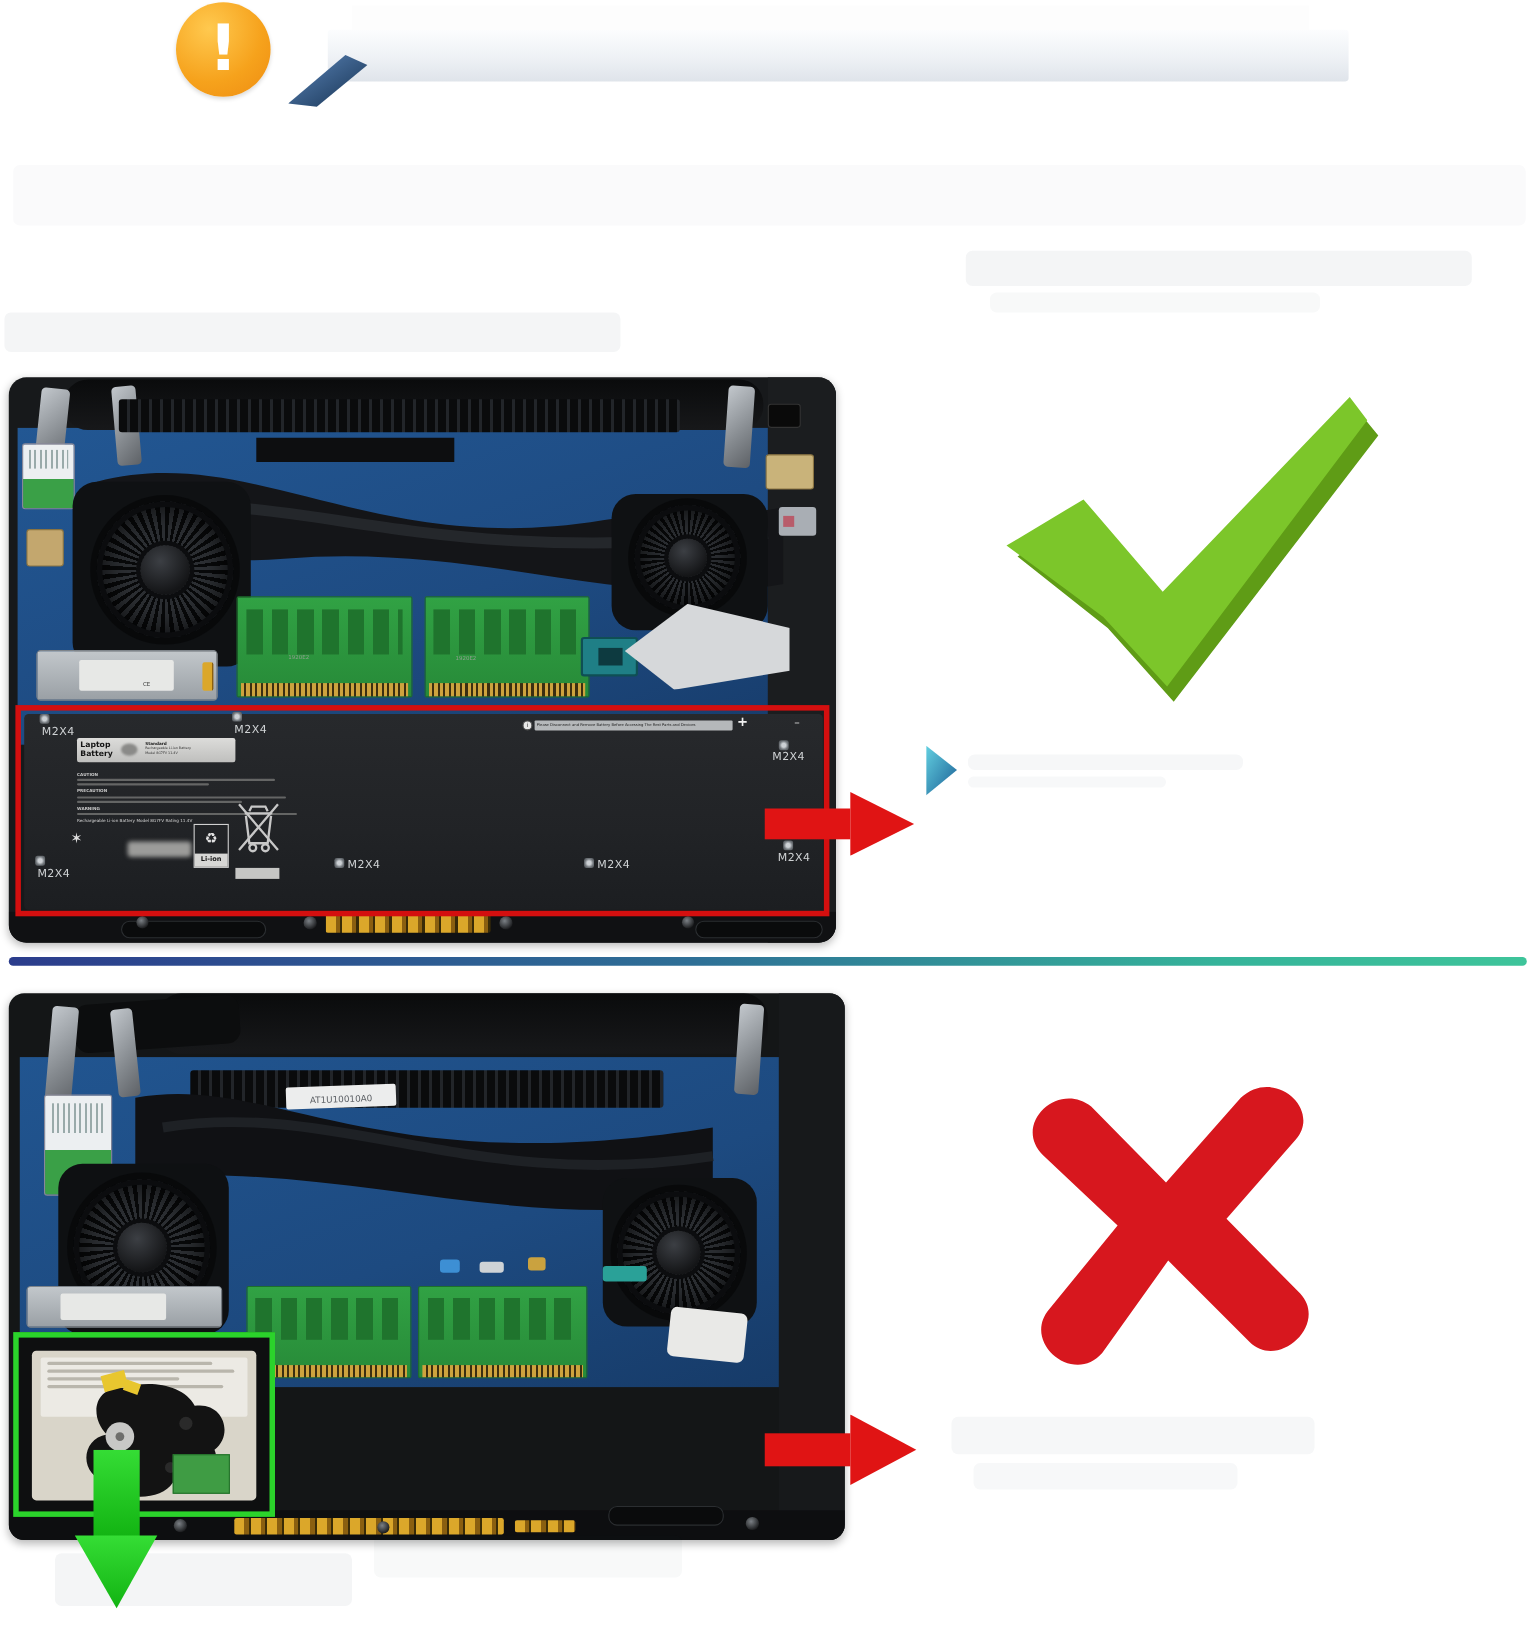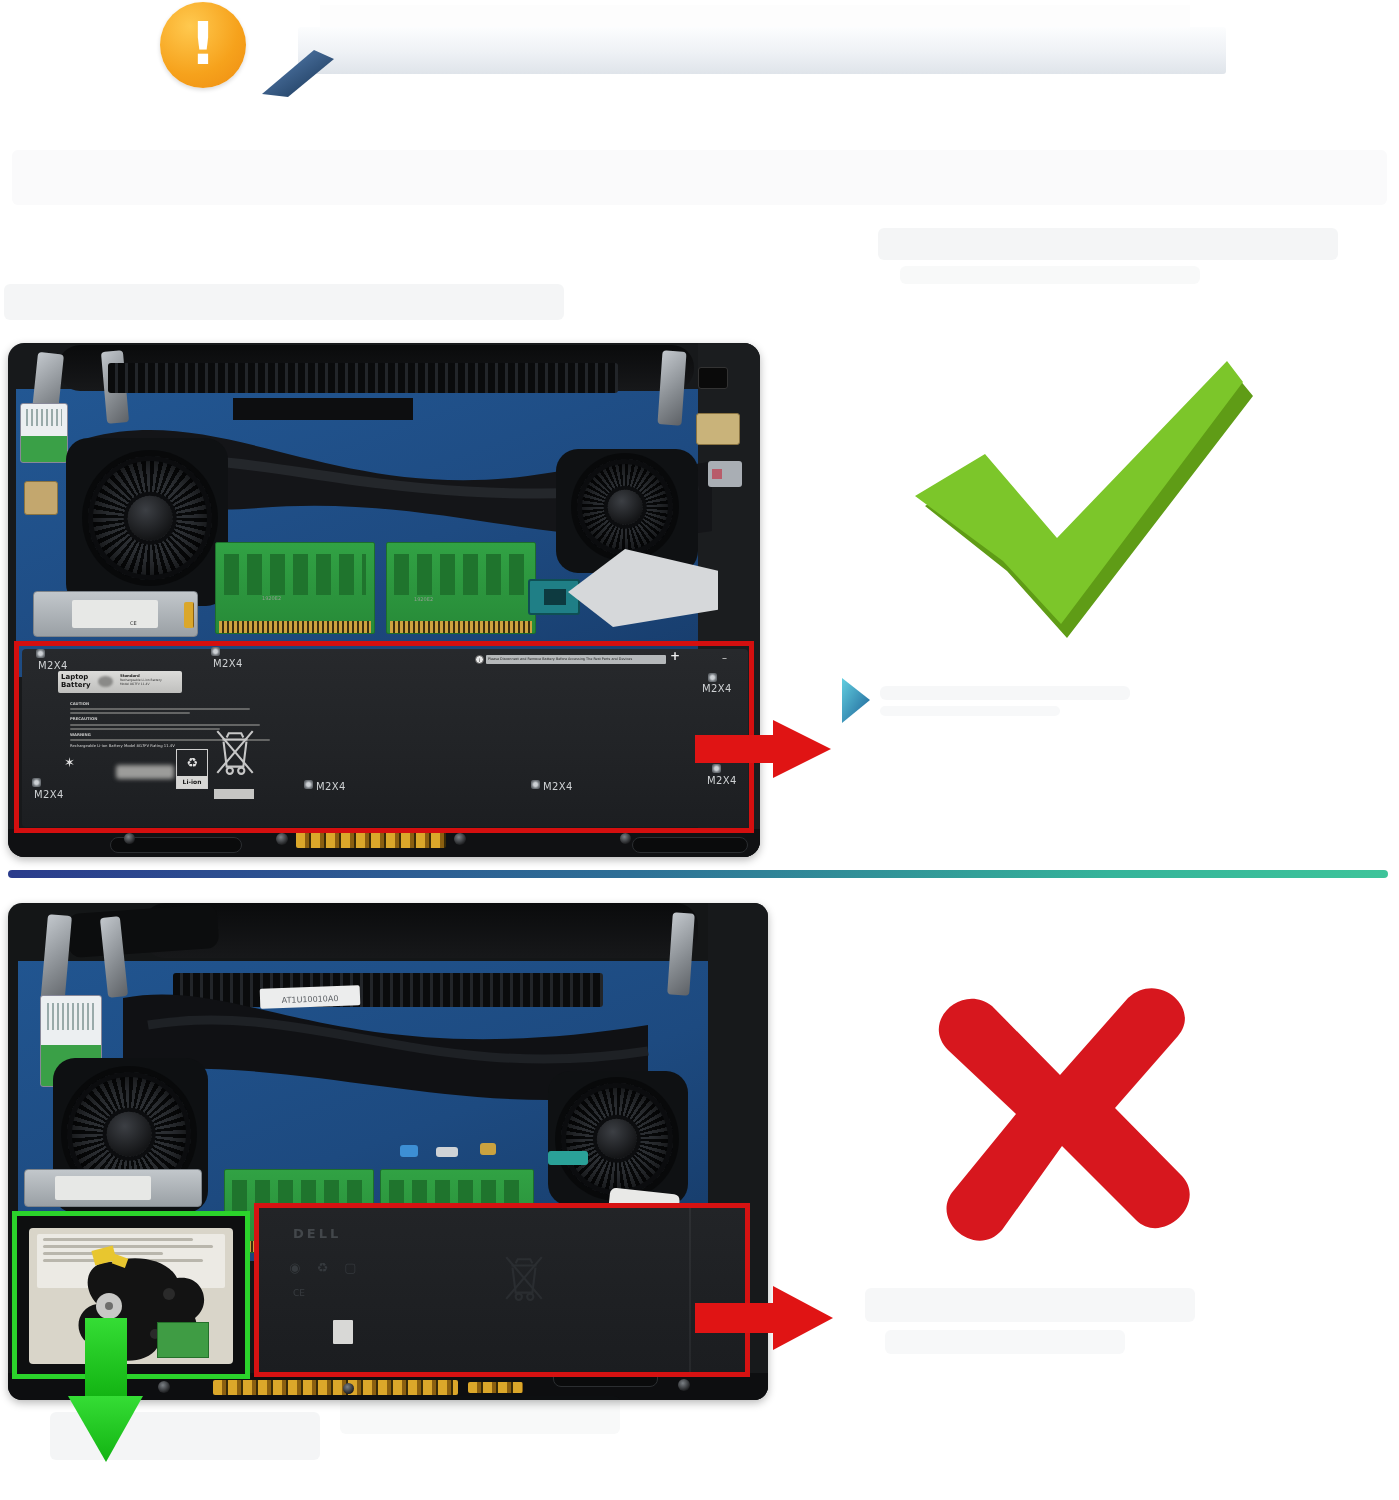--- a/index.html
+++ b/index.html
@@ -111,21 +111,21 @@
     </div>
 
     <div class="abs" style="left:560px;top:206px;width:150px;height:78px;background:#d6d8da;clip-path:polygon(0 55%,38% 0,100% 28%,100% 78%,30% 100%)"></div>
     <div class="port" style="left:688px;top:70px;width:44px;height:32px;background:#c9b37a;border:1px solid #8a7442"></div>
     <div class="port" style="left:700px;top:118px;width:34px;height:26px;background:#a9aeb4">
       <div class="abs" style="left:4px;top:8px;width:10px;height:10px;background:#b85c6a"></div>
     </div>
     <div class="port" style="left:690px;top:24px;width:30px;height:22px;background:#0a0a0a;border:1px solid #333"></div>
 
     <div class="batteryA" style="left:14px;top:306px;width:726px;height:178px">
-      <div class="abs" style="left:36px;top:22px;width:124px;height:22px;background:linear-gradient(180deg,#dcdcda,#bfbfbd);border-radius:2px;display:flex">
+      <div class="abs" style="left:48px;top:22px;width:144px;height:22px;background:linear-gradient(180deg,#dcdcda,#bfbfbd);border-radius:2px;display:flex">
         <span style="font-size:7px;font-weight:bold;color:#141414;line-height:1.15;padding:2px 3px;width:62px">Laptop Battery</span>
         <span class="abs" style="left:40px;top:5px;width:15px;height:11px;border-radius:50%;background:#8a8a88;filter:blur(1px)"></span>
         <div style="width:60px;padding-top:2px">
           <div style="font-size:3.8px;font-weight:bold;color:#222">Standard</div>
           <div style="font-size:3px;color:#333">Rechargeable Li-ion Battery</div>
           <div style="font-size:3px;color:#333">Model 8G7FV 11.4V</div>
         </div>
       </div>
       <div class="abs" style="left:48px;top:52px;width:230px;height:60px">
         <div class="tinyhead">CAUTION</div>
@@ -275,35 +275,20 @@
           <circle cx="58" cy="52" r="4" fill="#6e6e6c"></circle>
           <circle cx="118" cy="40" r="6" fill="#2a2a2a"></circle>
           <circle cx="104" cy="80" r="5" fill="#2a2a2a"></circle>
         </svg>
         <div class="abs" style="left:64px;top:20px;width:22px;height:15px;background:#e8c62f;transform:rotate(-15deg)"></div>
         <div class="abs" style="left:84px;top:28px;width:14px;height:10px;background:#e8c62f;transform:rotate(20deg)"></div>
         <div class="abs" style="left:128px;top:94px;width:52px;height:36px;background:#3f9c44;border:1px solid #24702a"></div>
       </div>
     </div>
 
-    <div class="redbox" style="left:246px;top:300px;width:496px;height:174px;background:linear-gradient(180deg,#222427,#1b1d20);border-color:#d61212">
-      <span class="abs" style="left:34px;top:18px;font-size:13px;font-weight:bold;letter-spacing:3px;color:#43474b">DELL</span>
-      <span class="abs" style="left:30px;top:52px;font-size:13px;letter-spacing:6px;color:#35393d">◉ ♻ ▢</span>
-      <span class="abs" style="left:34px;top:80px;font-size:9px;color:#383c40">CE</span>
-      <div class="abs" style="left:74px;top:112px;width:20px;height:24px;background:#d8d8d6;border-radius:1px"></div>
-      <svg class="abs" style="left:242px;top:42px;opacity:.55" width="46" height="56" viewBox="0 0 44 48">
-        <g stroke="#34383c" stroke-width="2" fill="none">
-          <path d="M14 10 l2 -4 h12 l2 4 M10 12 h24 M11 14 l3 24 h16 l3 -24"></path>
-          <circle cx="17" cy="42" r="3"></circle>
-            <circle cx="28" cy="42" r="3"></circle>
-          <path d="M5 4 L39 44 M39 4 L5 44"></path>
-        </g>
-      </svg>
-      <div class="abs" style="left:430px;top:0;width:2px;height:164px;background:rgba(255,255,255,.05)"></div>
-    </div>
 
     <div class="abs" style="left:0;top:470px;width:760px;height:27px;background:#0d0e10"></div>
     <div class="goldpins" style="left:205px;top:477px;width:245px;height:15px"></div>
     <div class="goldpins" style="left:460px;top:479px;width:55px;height:11px"></div>
     <div class="speaker" style="left:545px;top:466px;width:105px;height:18px"></div>
     <div class="screwc" style="left:150px;top:478px;width:12px;height:12px"></div>
     <div class="screwc" style="left:335px;top:480px;width:11px;height:11px"></div>
     <div class="screwc" style="left:670px;top:476px;width:12px;height:12px"></div>
   </div>
 

